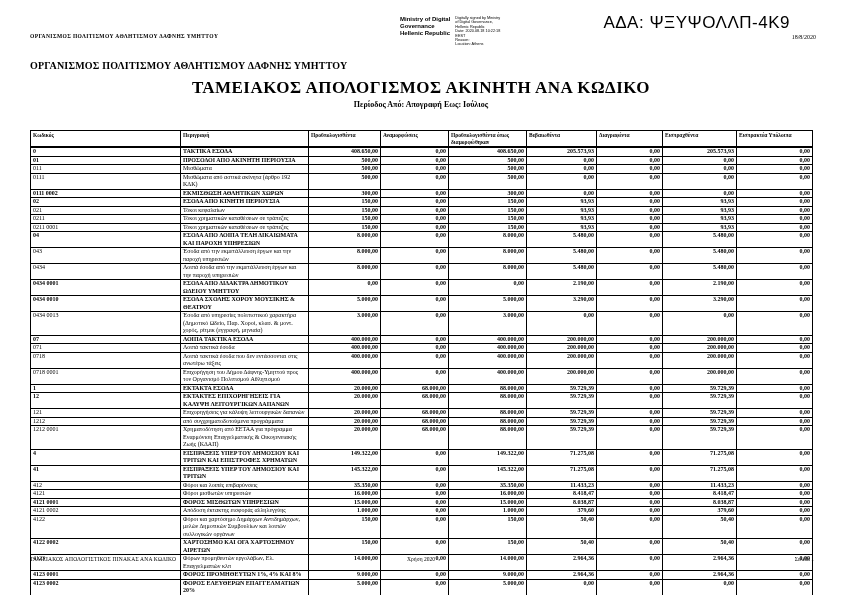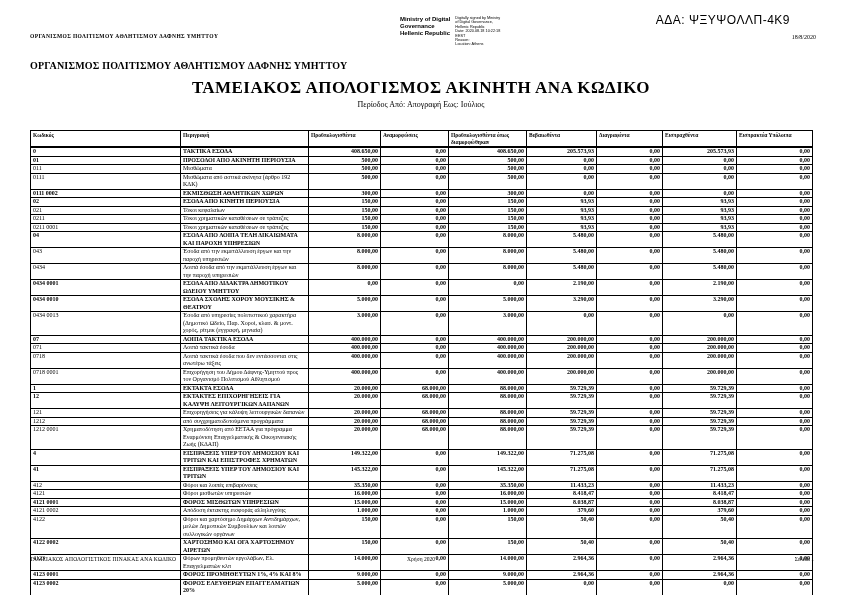--- a/index.html
+++ b/index.html
@@ -7,25 +7,25 @@
         font-family:"Liberation Serif",serif;overflow:hidden;}
 
   .org-small{position:absolute;left:30px;top:33px;font-size:5.5px;font-weight:bold;letter-spacing:.4px;}
   .doc-date{position:absolute;right:26px;top:34px;font-size:6px;}
 
   .stamp{position:absolute;left:400px;top:16px;display:flex;gap:5px;font-family:"Liberation Sans",sans-serif;}
   .stamp-authority{font-size:6px;font-weight:bold;line-height:6.8px;white-space:pre-line;}
   .stamp-sig{font-size:3.8px;line-height:4.4px;white-space:pre-line;}
 
   .ada{position:absolute;right:52px;top:13px;font-family:"Liberation Sans",sans-serif;
-       font-size:12px;letter-spacing:.5px;}
+       font-size:17px;letter-spacing:.5px;}
 
   .org-bold{position:absolute;left:30px;top:60px;font-size:10px;font-weight:bold;letter-spacing:.2px;}
   .title{position:absolute;left:0;top:78px;width:100%;text-align:center;font-size:17px;font-weight:bold;letter-spacing:.5px;}
-  .subtitle{position:absolute;left:0;top:100px;width:100%;text-align:center;font-size:8px;font-weight:normal;}
+  .subtitle{position:absolute;left:0;top:100px;width:100%;text-align:center;font-size:8px;font-weight:bold;}
 
   table.report{position:absolute;left:30px;top:130px;width:782px;border-collapse:collapse;table-layout:fixed;}
   table.report th,table.report td{border:1px solid #000;padding:0 2px;vertical-align:top;
        font-size:6px;line-height:7.5px;overflow:hidden;word-wrap:break-word;}
   table.report th{font-size:5.5px;line-height:6.5px;text-align:left;font-weight:bold;
        border-bottom:2px solid #000;padding:1px 2px;}
   td.num{text-align:right;font-weight:bold;}
   td.code{white-space:nowrap;}
   tr.b td.code,tr.b td.desc{font-weight:bold;}
 

